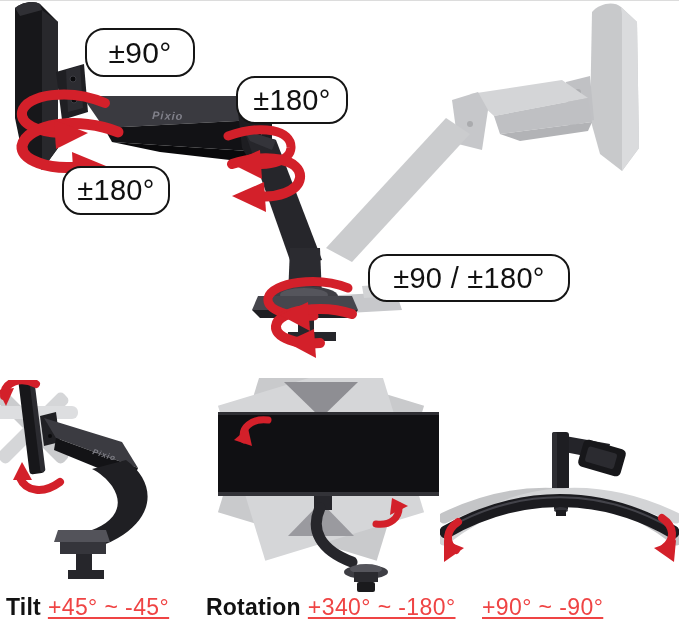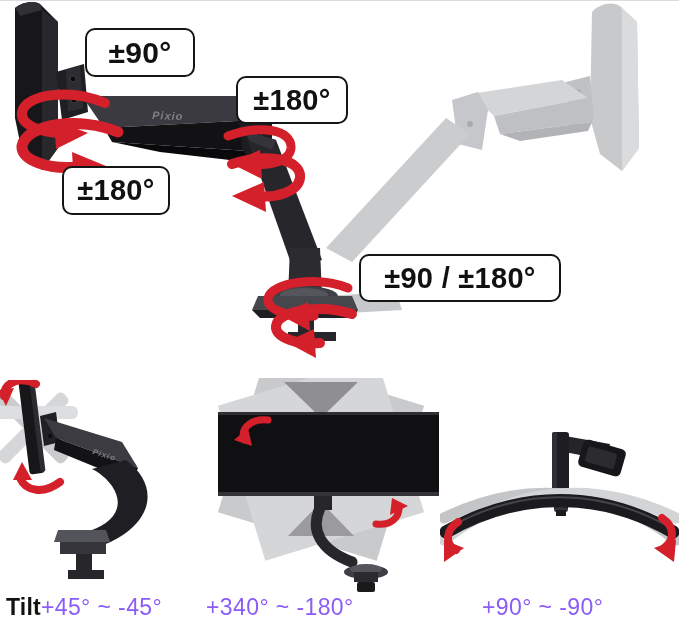--- a/index.html
+++ b/index.html
@@ -3,31 +3,31 @@
 <meta charset="utf-8">
 <style>
   html,body{margin:0;padding:0;background:#fff;}
   body{width:679px;height:623px;position:relative;overflow:hidden;
        font-family:"Liberation Sans",sans-serif;-webkit-font-smoothing:antialiased;}
   .stage{position:absolute;inset:0;}
   .topline{position:absolute;left:0;top:0;width:679px;height:1px;background:#dcdcdc;}
   svg{position:absolute;display:block;}
   
   .angle-label{position:absolute;display:flex;align-items:center;justify-content:center;
-    background:#fff;border:2.5px solid #151515;border-radius:10px;
-    font-weight:700;color:#111;letter-spacing:.3px;white-space:nowrap;}
+    background:#fff;border:2.5px solid #151515;border-radius:19px;
+    font-weight:400;color:#111;letter-spacing:.3px;white-space:nowrap;}
   .lbl-a{left:85px;top:28px;width:106px;height:45px;font-size:30px;}
   .lbl-b{left:236px;top:76px;width:108px;height:44px;font-size:29px;}
   .lbl-c{left:62px;top:166px;width:104px;height:45px;font-size:29px;}
-  .lbl-d{left:359px;top:254px;width:198px;height:44px;font-size:29px;}
+  .lbl-d{left:368px;top:254px;width:198px;height:44px;font-size:29px;}
   
-  .caption{position:absolute;top:594px;display:flex;align-items:baseline;
+  .caption{position:absolute;top:594px;display:flex;align-items:baseline;gap:7px;
     color:#121212;font-size:23px;white-space:nowrap;}
   .cap-name{font-weight:700;letter-spacing:.2px;}
-  .cap-range{font-weight:400;letter-spacing:.4px;color:#8b5cf6;}
+  .cap-range{font-weight:400;letter-spacing:.4px;color:#ef4444;text-decoration:underline;}
   .cap-tilt{left:6px;}
   .cap-rotation{left:206px;}
   .cap-swivel{left:482px;}
   .pixio-mark{font-style:italic;font-weight:700;letter-spacing:1px;}
 </style>
 </head>
 <body>
 
 <div class="stage">
   <div class="topline"></div>
@@ -201,18 +201,19 @@
       <path d="M222,98 C234,106 236,120 224,128" stroke="#d3202a" stroke-width="8" fill="none" stroke-linecap="round"></path>
       <polygon points="236,120 214,128 234,142" fill="#d3202a"></polygon>
     </g>
   </svg>
 
   <div class="caption cap-tilt">
     <span class="cap-name">Tilt</span>
     <span class="cap-range">+45° ~ -45°</span>
   </div>
   <div class="caption cap-rotation">
+    <span class="cap-name">Rotation</span>
     <span class="cap-range">+340° ~ -180°</span>
   </div>
   <div class="caption cap-swivel">
     <span class="cap-range">+90° ~ -90°</span>
   </div>
 </div>
 
 </body></html>

